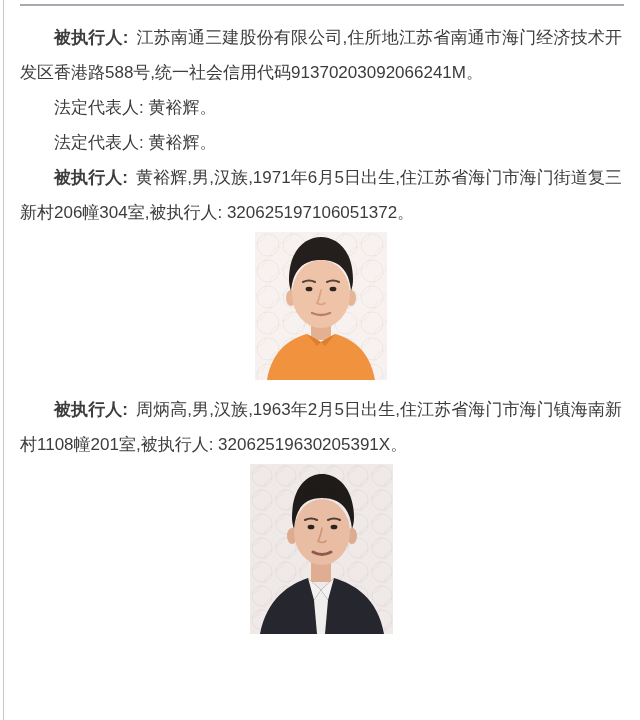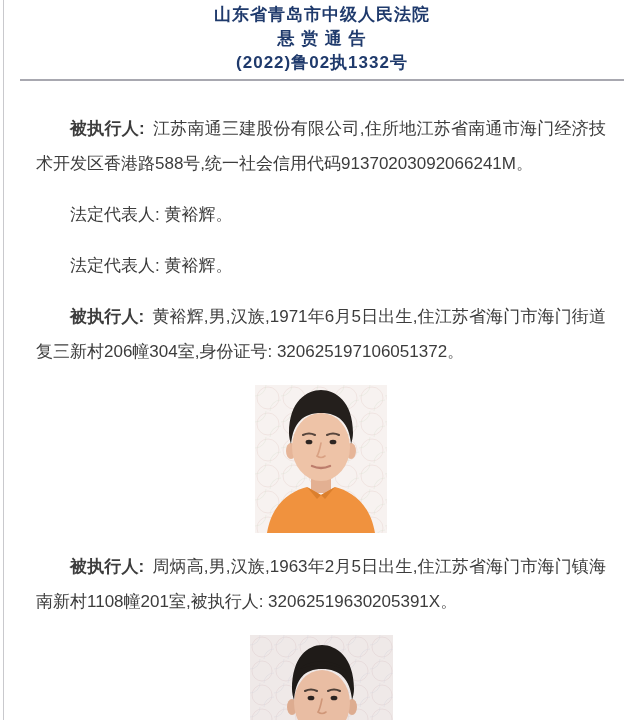--- a/index.html
+++ b/index.html
@@ -40,21 +40,21 @@
 
   
   .content {
     padding: 14px 18px 0 16px;
     font-size: 17px;
     color: #3c3c3c;
     line-height: 35px;
     text-align: justify;
   }
   .content p {
-    margin: 16px;
+    margin: 0;
     text-indent: 2em;
   }
   .content p + p { margin-top: 0; }
   .para-label:not(:empty) {
     font-weight: bold;
     margin-right: 8px;
   }
 
   
   .photo-wrap {
@@ -67,45 +67,40 @@
     vertical-align: top;
   }
 </style>
 </head>
 <body>
 
 <div class="left-edge"></div>
 
 <div class="doc">
 
-  <div class="header">
-    <div class="line">山东省青岛市中级人民法院</div>
-    <div class="line">悬 赏 通 告</div>
-    <div class="line">(2022)鲁02执1332号</div>
-  </div>
 
   <div class="divider"></div>
 
   <div class="content">
 
     <p>
       <span class="para-label">被执行人:</span><span>江苏南通三建股份有限公司,住所地江苏省南通市海门经济技术开发区香港路588号,统一社会信用代码91370203092066241M。</span>
     </p>
 
     <p>
       <span class="para-label"></span><span>法定代表人: 黄裕辉。</span>
     </p>
 
 
     <p>
       <span class="para-label"></span><span>法定代表人: 黄裕辉。</span>
     </p>
 
     <p>
-      <span class="para-label">被执行人:</span><span>黄裕辉,男,汉族,1971年6月5日出生,住江苏省海门市海门街道复三新村206幢304室,身份证号: 320625197106051372。</span>
+      <span class="para-label">被执行人:</span><span>黄裕辉,男,汉族,1971年6月5日出生,住江苏省海门市海门街道复三新村206幢304室,被执行人: 320625197106051372。</span>
     </p>
 
     <div class="photo-wrap first">
       <svg class="photo" width="132" height="148" viewBox="0 0 132 148" xmlns="http://www.w3.org/2000/svg">
         <defs>
           <pattern id="guil1" width="26" height="26" patternUnits="userSpaceOnUse">
             <circle cx="13" cy="13" r="11" fill="none" stroke="#e4cdca" stroke-width="1" opacity="0.7"></circle>
             <circle cx="0" cy="0" r="11" fill="none" stroke="#d4dccc" stroke-width="1" opacity="0.6"></circle>
             <circle cx="26" cy="26" r="11" fill="none" stroke="#d4dccc" stroke-width="1" opacity="0.6"></circle>
           </pattern>

